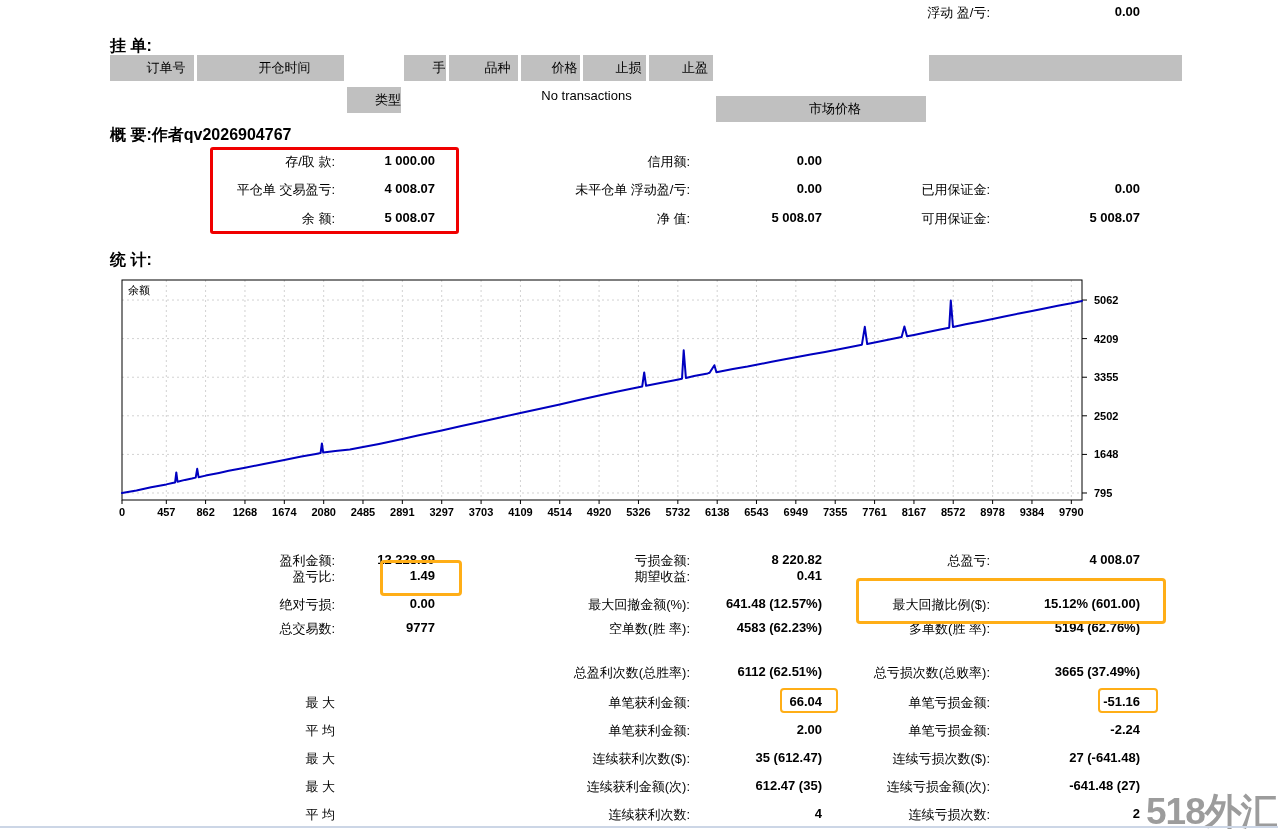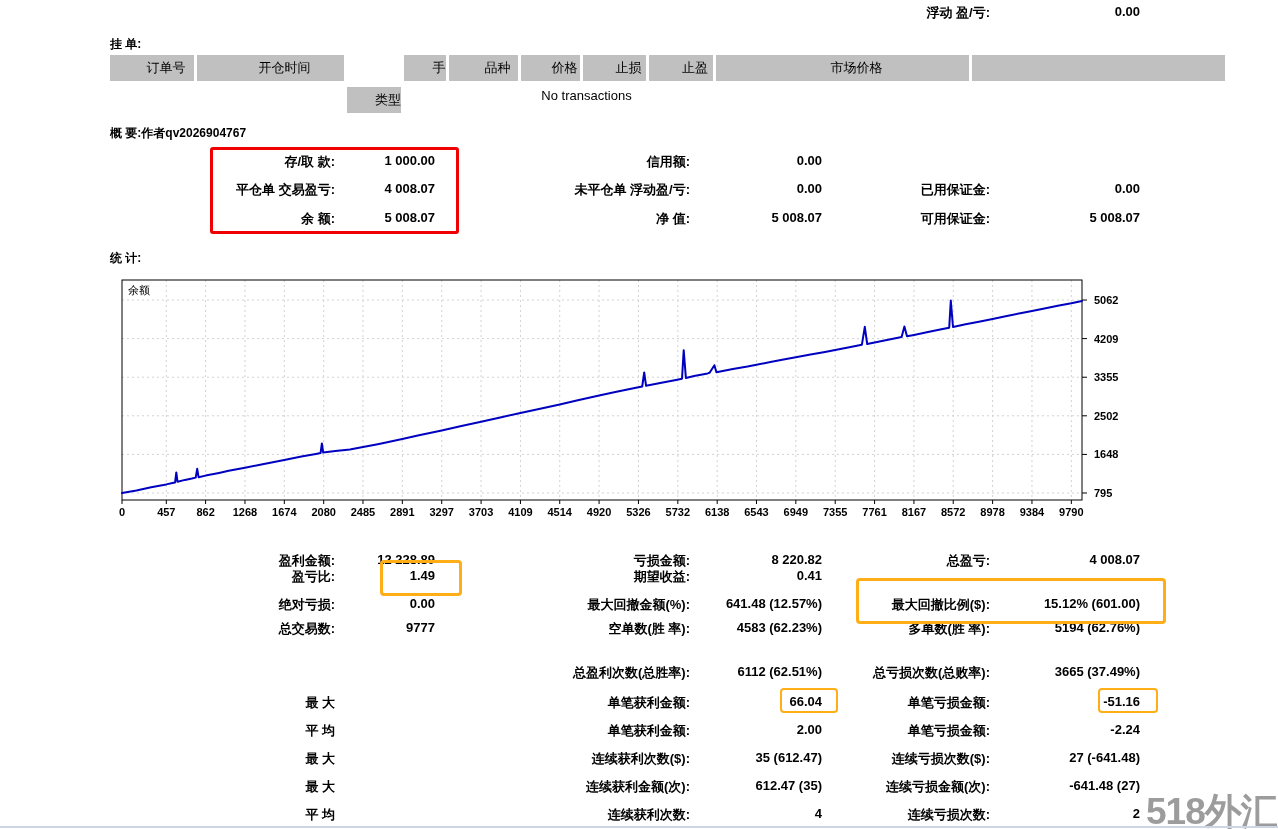--- a/index.html
+++ b/index.html
@@ -1,32 +1,32 @@
 <!DOCTYPE html>
 <html style="--red: #f00000; --orange: #ffae17; --hdr: #c0c0c0; --wm: #9c9c9c; --line: #0000c0;"><head>
 <meta charset="utf-8">
 <style>
   :root{
     --red:#f00000; --orange:#ffae17; --hdr:#c0c0c0; --wm:#9c9c9c; --line:#0000c0;
   }
   *{margin:0;padding:0;box-sizing:border-box;}
   body{background:#fff;font-family:"Liberation Sans","DejaVu Sans",sans-serif;}
   #page{position:relative;width:1278px;height:829px;background:#fff;overflow:hidden;}
-  .heading{position:absolute;left:110px;font-size:12px;font-weight:700;color:#000;}
+  .heading{position:absolute;left:110px;font-size:16px;font-weight:700;color:#000;}
   
   #pending-header{position:absolute;left:110px;top:55px;height:26px;display:flex;}
   .hcell{background:var(--hdr);height:26px;line-height:26px;text-align:center;
          font-size:13px;color:#000;margin-right:3px;padding-left:28px;}
   .hcell:last-child{margin-right:0;}
   #no-trans{position:absolute;left:110px;top:88px;width:953px;text-align:center;
             font-size:13px;color:#000;}
   
   .trow{position:absolute;left:0;width:1278px;height:18px;}
   .cell{position:absolute;font-size:13px;color:#000;text-align:right;white-space:nowrap;}
-  .lab{font-weight:700;}
+  .lab{font-weight:400;}
   .val{font-weight:700;}
   .l1{left:110px;width:225px;} .v1{left:345px;width:90px;}
   .l2{left:445px;width:245px;} .v2{left:700px;width:122px;}
   .l3{left:830px;width:160px;} .v3{left:990px;width:150px;}
   
   .hl{position:absolute;border:3px solid var(--orange);border-radius:4px;pointer-events:none;}
   #red-box{position:absolute;left:210px;top:147px;width:249px;height:87px;
            border:3px solid var(--red);border-radius:3px;pointer-events:none;}
   #box-ratio{left:380px;top:560px;width:82px;height:36px;}
   #box-dd{left:856px;top:578px;width:310px;height:46px;}
@@ -50,21 +50,21 @@
   <div class="heading" style="top:36px;">挂 单:</div>
   <div id="pending-header">
       <div class="hcell" style="width: 84px;">订单号</div>
       <div class="hcell" style="width: 147px;">开仓时间</div>
       <div class="hcell" style="width: 54px; margin-top: 32px;">类型</div>
       <div class="hcell" style="width: 42px;">手</div>
       <div class="hcell" style="width: 69px;">品种</div>
       <div class="hcell" style="width: 59px;">价格</div>
       <div class="hcell" style="width: 63px;">止损</div>
       <div class="hcell" style="width: 64px;">止盈</div>
-      <div class="hcell" style="width: 253px;">市场价格</div>
+      <div class="hcell" style="width: 210px; margin-top: 41px;">市场价格</div>
       <div class="hcell" style="width: 253px;"></div>
     </div>
   <div id="no-trans">No transactions</div>
 
   <div class="heading" style="top:125px;">概 要:作者qv2026904767</div>
   <div id="summary-rows">
       <div class="trow" style="top: 153px;">
         <span class="cell l1 lab">存/取 款:</span>
         <span class="cell v1 val">1 000.00</span>
         <span class="cell l2 lab">信用额:</span>

